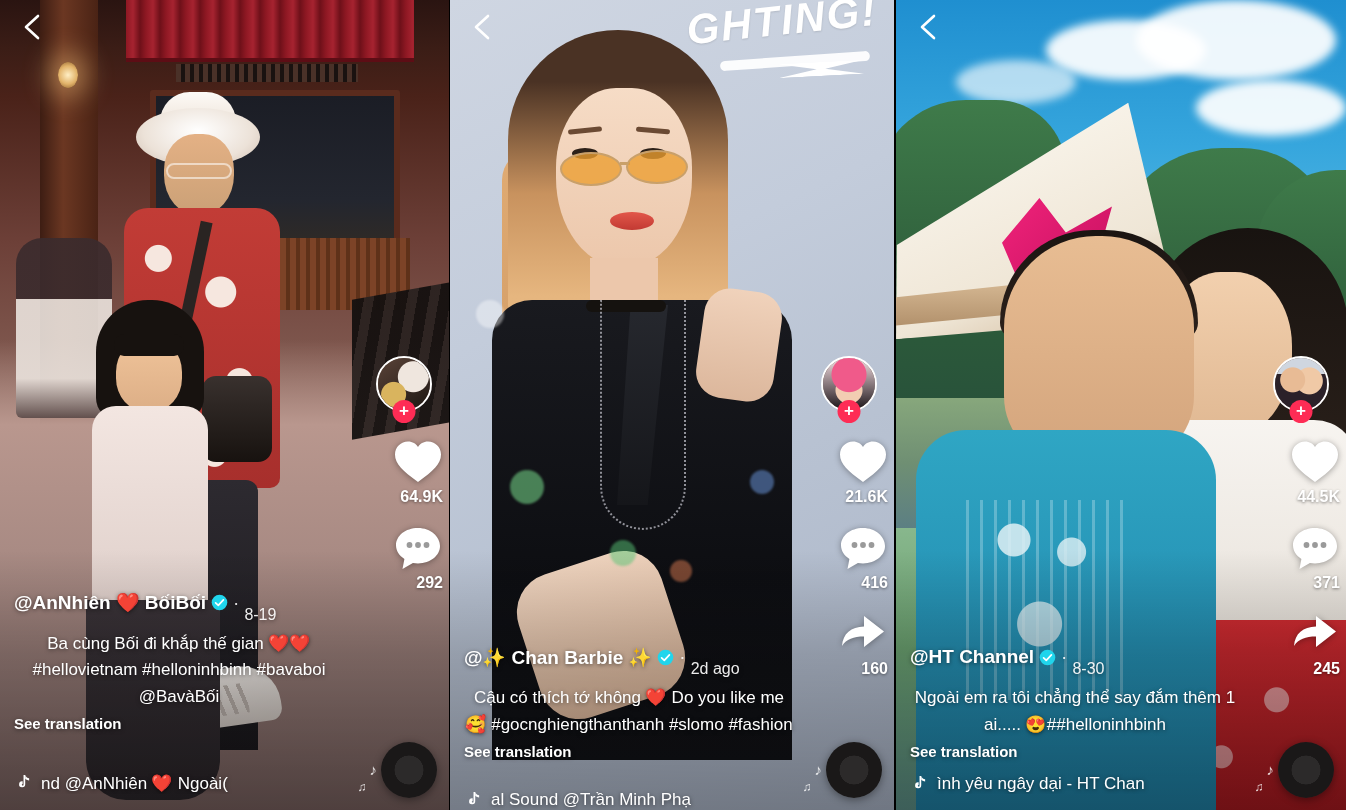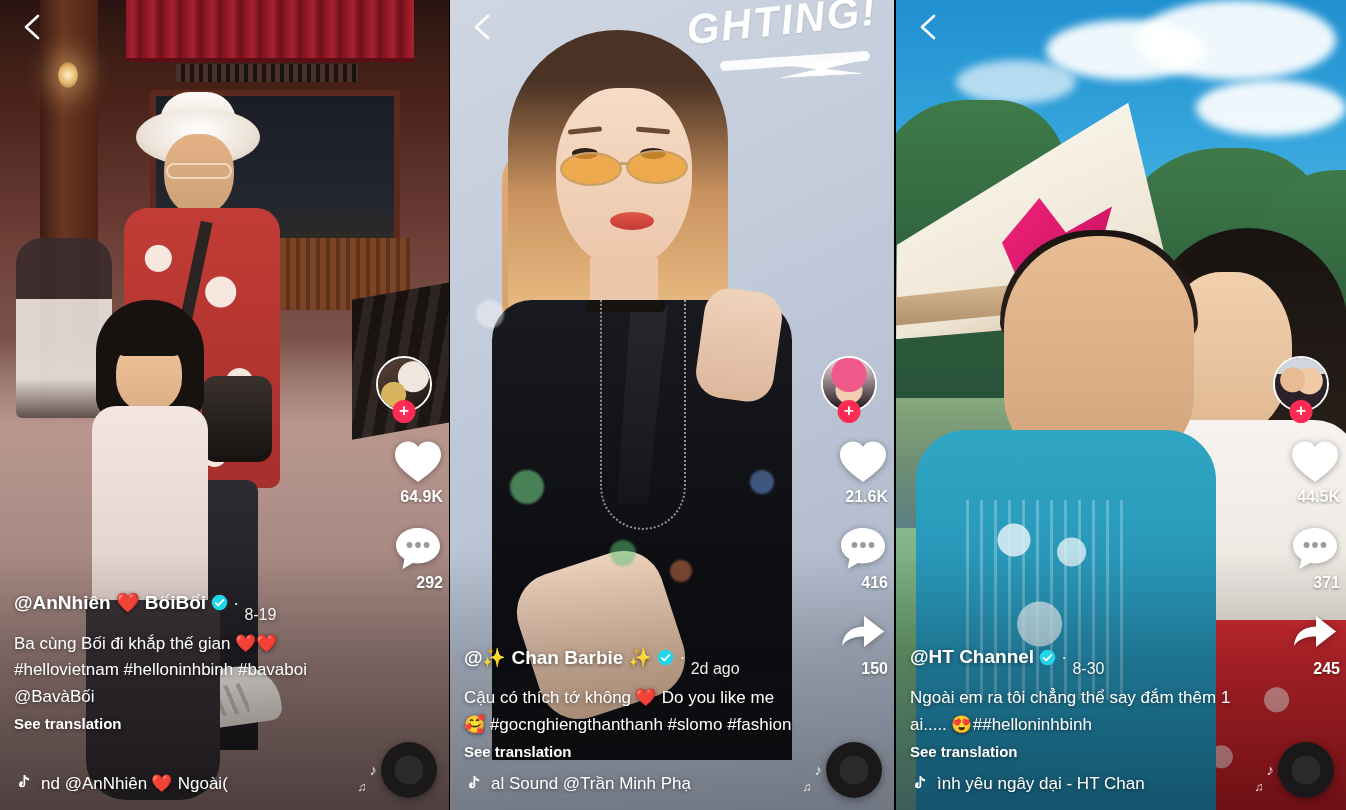--- a/index.html
+++ b/index.html
@@ -357,21 +357,21 @@
   .notes .n2 { margin-left:-12px; font-size:12px; margin-top:2px; }
 
   .caption-block {
     position:absolute; left:14px; color:#fff; width:330px;
     text-shadow:0 1px 4px rgba(0,0,0,.55);
   }
   .uname { font-size:19px; font-weight:bold; display:flex; align-items:center; gap:5px; white-space:nowrap; }
   .uname .dot { opacity:.85; font-weight:normal; }
   .uname .ts { font-size:16px; font-weight:normal; color:rgba(255,255,255,.92);margin-top:24px; }
   .verif { width:17px; height:17px; flex:0 0 auto; }
-  .desc { font-size:17px; line-height:1.55; margin-top:7px; font-weight:400; }
+  .desc { font-size:17px; line-height:1.55; margin-top:7px; font-weight:400;text-align:center; }
   .see-tr { font-size:15px; font-weight:bold; margin-top:5px; cursor:pointer; }
   .sound-row {
     position:absolute; left:14px; display:flex; align-items:center; gap:10px;
     color:#fff; font-size:17px; white-space:nowrap; overflow:hidden; width:320px;
     text-shadow:0 1px 4px rgba(0,0,0,.55);
   }
   .tt-note { width:17px; height:19px; flex:0 0 auto; }
 </style>
 </head>
 <body>
@@ -542,39 +542,39 @@
           </svg>
         </span>
         <span class="cnt">416</span>
       </div>
       <div class="act">
         <span class="glyph">
           <svg class="share-svg" width="50" height="44" viewBox="0 0 50 44">
             <path d="M4 36c1-13 9-19 22-19.6V6l20 15.5L26 37V26.5C15.5 26.5 8.5 29 4 36z" fill="#ffffff"></path>
           </svg>
         </span>
-        <span class="cnt">150</span>
+        <span class="cnt">160</span>
       </div>
     </div>
 
     <div class="caption-block" style="bottom:50px;">
       <div class="uname">
         <span>@✨ Chan Barbie ✨</span>
         <svg class="verif" viewBox="0 0 24 24">
           <circle cx="12" cy="12" r="11" fill="#20d5ec"></circle>
           <polyline points="6.5,12.4 10.3,16 17.5,8.4" fill="none" stroke="#fff" stroke-width="2.4" stroke-linecap="round" stroke-linejoin="round"></polyline>
         </svg>
         <span class="dot">·</span>
         <span class="ts">2d ago</span>
       </div>
       <div class="desc">Cậu có thích tớ không ❤️ Do you like me 🥰 #gocnghiengthanthanh #slomo #fashion</div>
       <div class="see-tr">See translation</div>
     </div>
 
-    <div class="sound-row" style="bottom:16px;">
+    <div class="sound-row" style="bottom:0;">
       <svg class="tt-note" viewBox="0 0 20 22">
         <path d="M13.2 1v10.9a3.6 3.6 0 1 1-3-3.55v3.1a1 1 0 1 0 1 1V1h2z" fill="#fff"></path>
         <path d="M13.2 1c.6 2.3 2.3 3.6 4.6 3.8v2.6c-1.9-.1-3.4-.8-4.6-1.9V1z" fill="#fff"></path>
       </svg>
       <span>al Sound    @Trần Minh Phạ</span>
     </div>
 
     <div class="notes">
       <span>♪</span>
       <span class="n2">♫</span>

